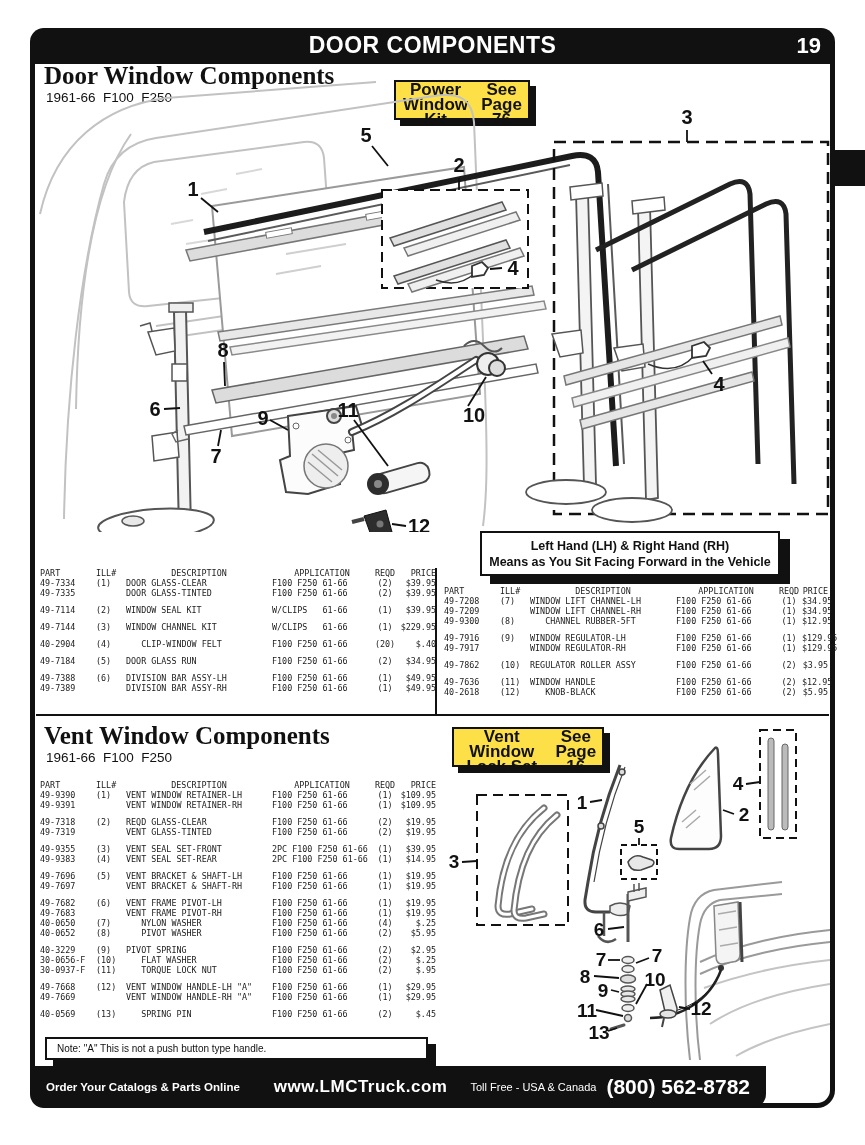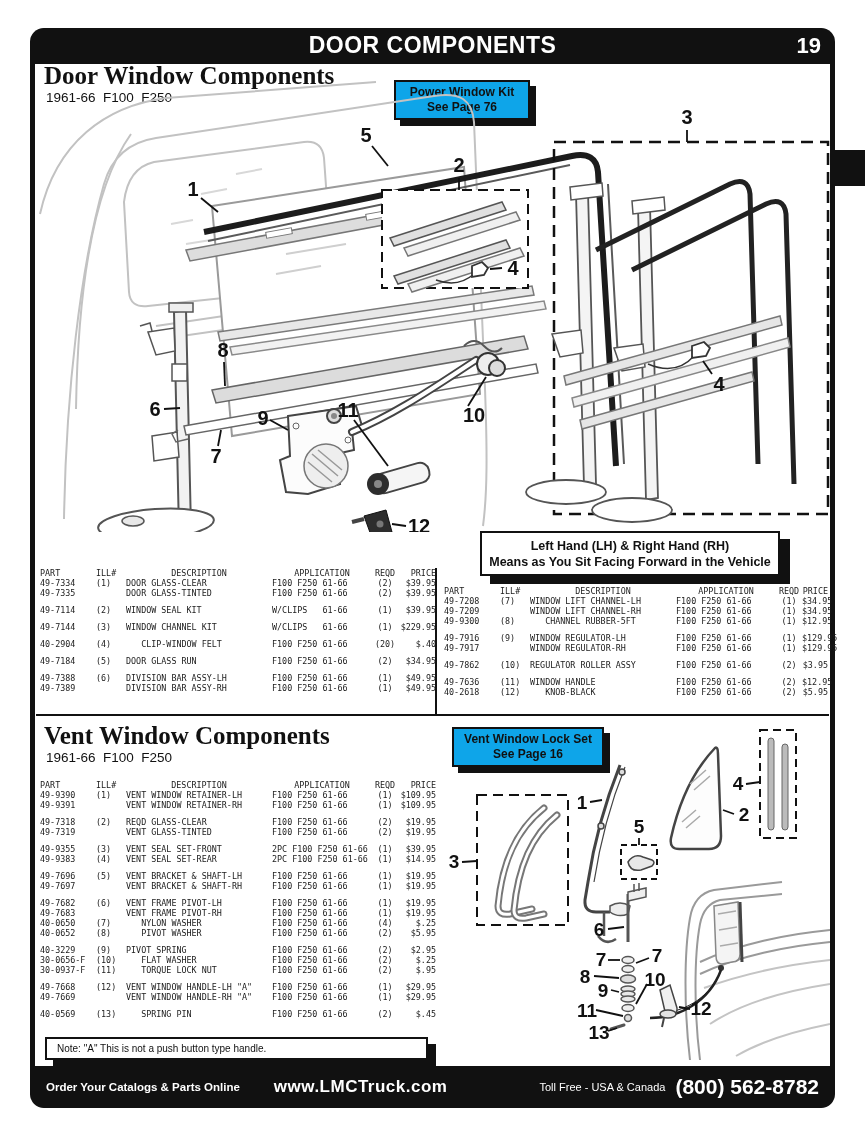--- a/index.html
+++ b/index.html
@@ -10,33 +10,33 @@
   .abs{position:absolute;}
   
   .page-border{left:30px;top:28px;width:805px;height:1080px;border:5px solid #111;
     border-radius:18px;box-sizing:border-box;background:#fff;}
   .header-bar{left:30px;top:28px;width:805px;height:36px;background:#111;
     border-radius:14px 14px 0 0;}
   .header-title{left:0;right:0;top:32px;text-align:center;color:#fff;
     font-weight:bold;font-size:23px;letter-spacing:.5px;}
   .header-page{right:44px;top:33px;color:#fff;font-weight:bold;font-size:22px;}
   .edge-tab{left:832px;top:150px;width:33px;height:36px;background:#111;}
-  .footer-bar{left:30px;top:1066px;width:805px;height:42px;background:#111;
+  .footer-bar{left:30px;top:1066px;width:736px;height:42px;background:#111;
     border-radius:0 0 14px 14px;display:flex;align-items:center;color:#fff;}
   .footer-left{margin-left:16px;font-size:11.5px;font-weight:bold;}
   .footer-url{margin-left:34px;font-size:17px;font-weight:bold;letter-spacing:.5px;}
   .footer-right{margin-left:auto;font-size:11px;font-weight:normal;}
   .footer-phone{margin-left:10px;margin-right:16px;font-size:21px;font-weight:bold;}
   
   .sec-title{font-weight:bold;font-size:25px;font-family:Liberation Serif, serif;}
   .sec-sub{font-size:13.5px;white-space:pre;}
   
-  .ref-box{background:#0ea5e9;border:2px solid #111;box-shadow:6px 6px 0 #111;
-    text-align:center;font-weight:bold;font-size:12px;line-height:15px;
-    display:flex;flex-direction:column;justify-content:center;}
+  .ref-box{background:#fde047;border:2px solid #111;box-shadow:6px 6px 0 #111;
+    text-align:center;font-weight:bold;font-size:17px;line-height:15px;
+    display:flex;flex-direction:row;justify-content:center;}
   .lhrh-box{background:#fff;border:2px solid #111;box-shadow:10px 8px 0 #111;
     text-align:center;font-weight:bold;font-size:12.5px;line-height:16px;
     display:flex;flex-direction:column;justify-content:center;}
   .note-box{background:#fff;border:2px solid #111;box-shadow:8px 7px 0 #111;
     font-size:10px;display:flex;align-items:center;padding-left:10px;box-sizing:border-box;}
   
   .hdiv{left:36px;top:714px;width:793px;height:2px;background:#111;}
   .vdiv{left:435px;top:568px;width:2px;height:146px;background:#111;}
   
   .parts-table{font-family:"DejaVu Sans Mono","Liberation Mono",monospace;

